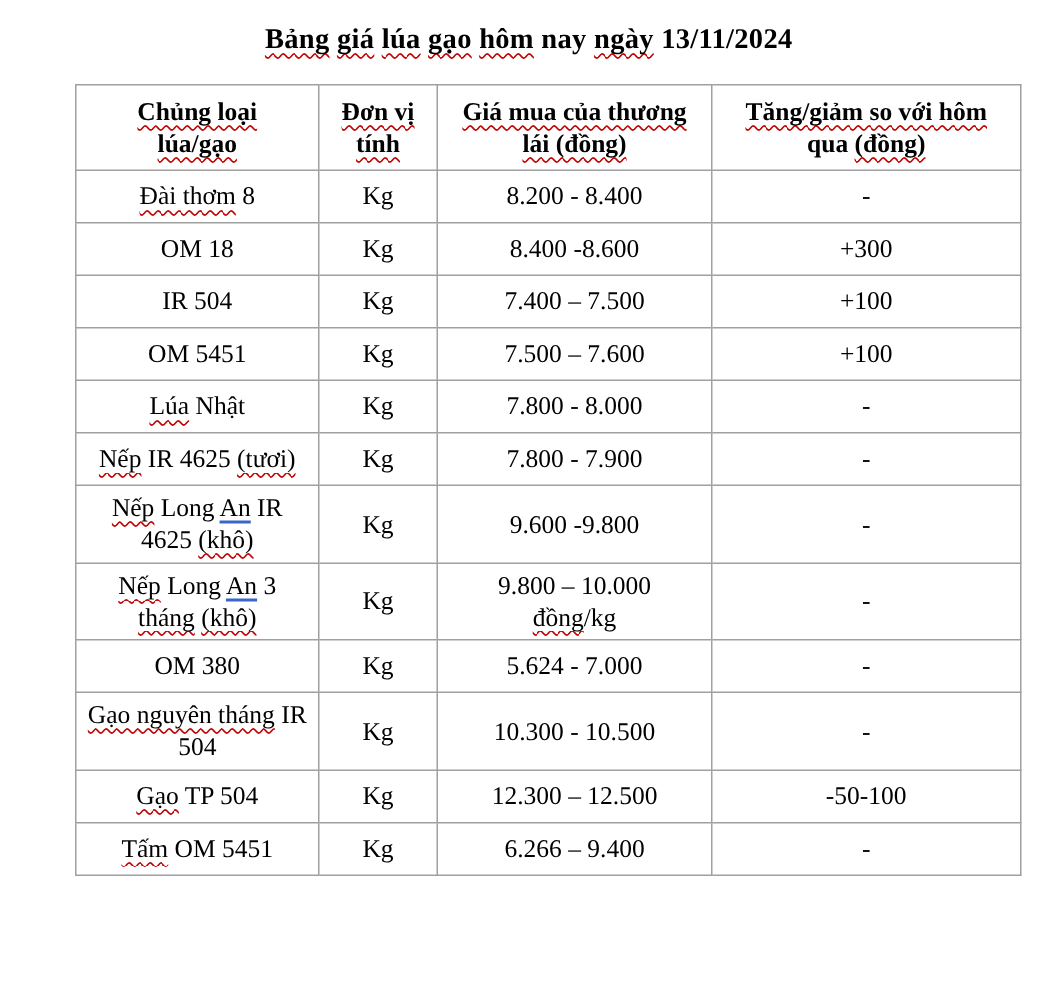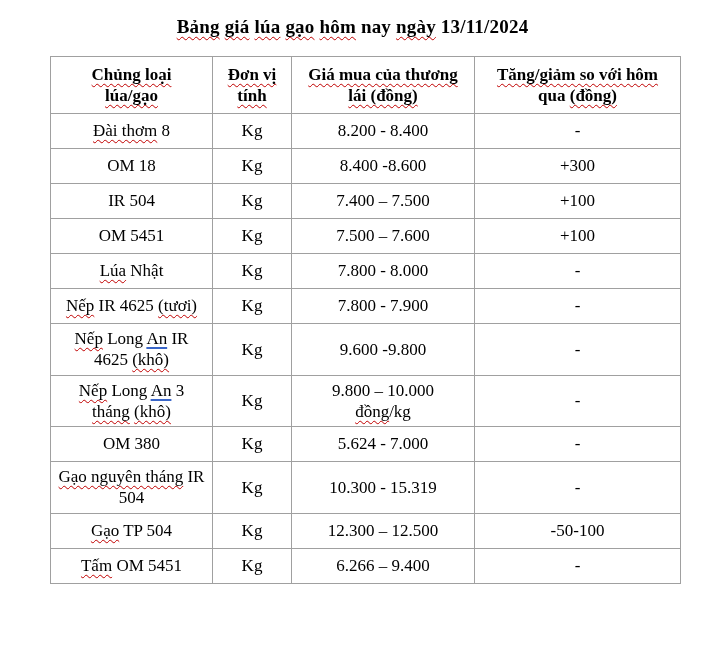--- a/index.html
+++ b/index.html
@@ -118,21 +118,21 @@
         </tr>
         <tr>
           <td><span>OM 380</span></td>
           <td>Kg</td>
           <td><span>5.624 - 7.000</span></td>
           <td>-</td>
         </tr>
         <tr>
           <td><span class="sq-red">Gạo nguyên tháng</span><span> IR</span><br><span>504</span></td>
           <td>Kg</td>
-          <td><span>10.300 - 15.319</span></td>
+          <td><span>10.300 - 10.500</span></td>
           <td>-</td>
         </tr>
         <tr>
           <td><span class="sq-red">Gạo</span><span> TP 504</span></td>
           <td>Kg</td>
           <td><span>12.300 – 12.500</span></td>
           <td>-50-100</td>
         </tr>
         <tr>
           <td><span class="sq-red">Tấm</span><span> OM 5451</span></td>

